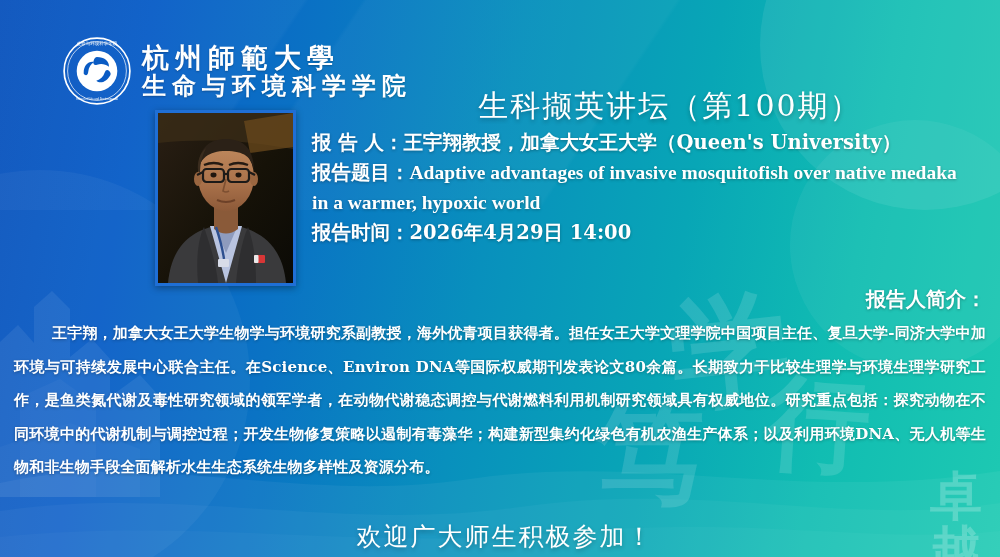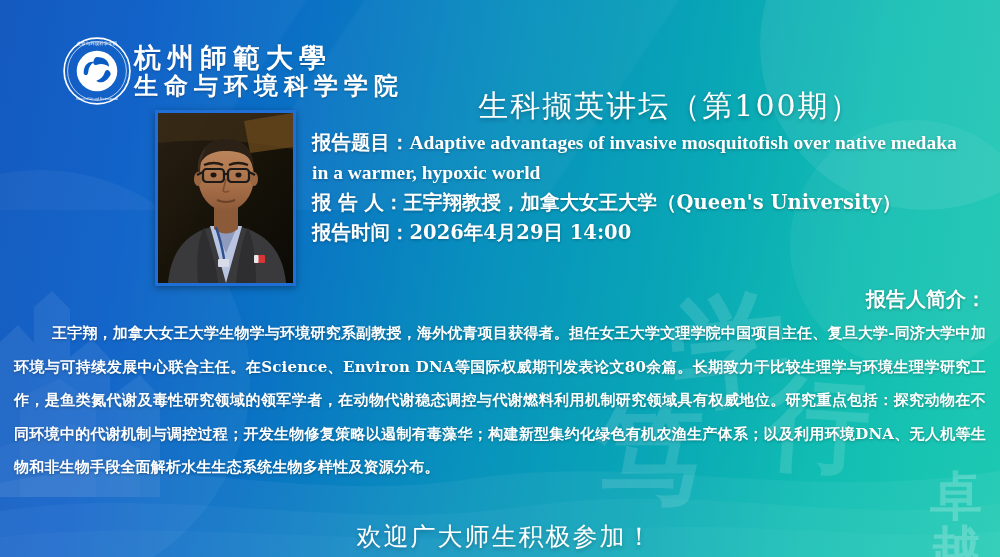--- a/index.html
+++ b/index.html
@@ -33,21 +33,21 @@
     font-family:"DejaVu Serif", serif;pointer-events:none;user-select:none;line-height:1;
   }
   .wm-xue{right:210px;top:290px;font-size:120px;transform:rotate(-6deg);}
   .wm-du{right:295px;top:398px;font-size:110px;}
   .wm-xing{right:130px;top:372px;font-size:104px;transform:rotate(4deg);}
   .wm-zhuo{right:18px;top:470px;font-size:52px;color:rgba(255,255,255,.22);}
   .wm-yue{right:18px;top:524px;font-size:52px;color:rgba(255,255,255,.22);}
 
   
   #header{position:absolute;left:0;top:34px;width:1000px;height:74px;}
-  #logo-block{position:absolute;left:62px;top:2px;display:flex;align-items:center;gap:2px;}
+  #logo-block{position:absolute;left:62px;top:2px;display:flex;align-items:center;gap:10px;}
   .crest{width:70px;height:70px;position:relative;flex:none;}
   #uni-name{position:relative;color:#fff;line-height:1;}
   .cn-line1,.cn-line2{
     font-family:"DejaVu Serif", serif;font-weight:bold;letter-spacing:6px;
     text-shadow:0 1px 2px rgba(0,0,0,.25);
   }
   .cn-line1{font-size:27px;}
   .cn-line2{font-size:24px;margin-top:3px;}
   .en-line{
     font-family:"Liberation Serif", serif;font-weight:bold;font-size:11.5px;
@@ -200,25 +200,25 @@
 
       <path d="M58 114 Q64 132 66 146" stroke="#2d4f8f" stroke-width="2.4" fill="none"></path>
       <rect x="60" y="146" width="11" height="8" rx="1" fill="#d8dce8"></rect>
 
       <rect x="96" y="142" width="11" height="8" rx="1" fill="#d83636"></rect>
       <rect x="96" y="142" width="4.5" height="8" rx="1" fill="#e8e8e8"></rect>
     </svg>
   </div>
 
   <div id="info">
+    <div class="info-row">
+      <span class="lbl">报 告 人：</span><span>王宇翔教授，加拿大女王大学（Queen's University）</span>
+    </div>
     <div class="info-row wrap">
       <span class="lbl">报告题目：</span><span class="val-en">Adaptive advantages of invasive mosquitofish over native medaka in a warmer, hypoxic world</span>
-    </div>
-    <div class="info-row">
-      <span class="lbl">报 告 人：</span><span>王宇翔教授，加拿大女王大学（Queen's University）</span>
     </div>
     <div class="info-row">
       <span class="lbl">报告时间：</span><span>2026年4月29日 14:00</span>
     </div>
   </div>
 
   <div id="bio">
     <div id="bio-heading">报告人简介：</div>
     <div id="bio-text">王宇翔，加拿大女王大学生物学与环境研究系副教授，海外优青项目获得者。担任女王大学文理学院中国项目主任、复旦大学-同济大学中加环境与可持续发展中心联合主任。在Science、Environ DNA等国际权威期刊发表论文80余篇。长期致力于比较生理学与环境生理学研究工作，是鱼类氮代谢及毒性研究领域的领军学者，在动物代谢稳态调控与代谢燃料利用机制研究领域具有权威地位。研究重点包括：探究动物在不同环境中的代谢机制与调控过程；开发生物修复策略以遏制有毒藻华；构建新型集约化绿色有机农渔生产体系；以及利用环境DNA、无人机等生物和非生物手段全面解析水生生态系统生物多样性及资源分布。</div>
   </div>

